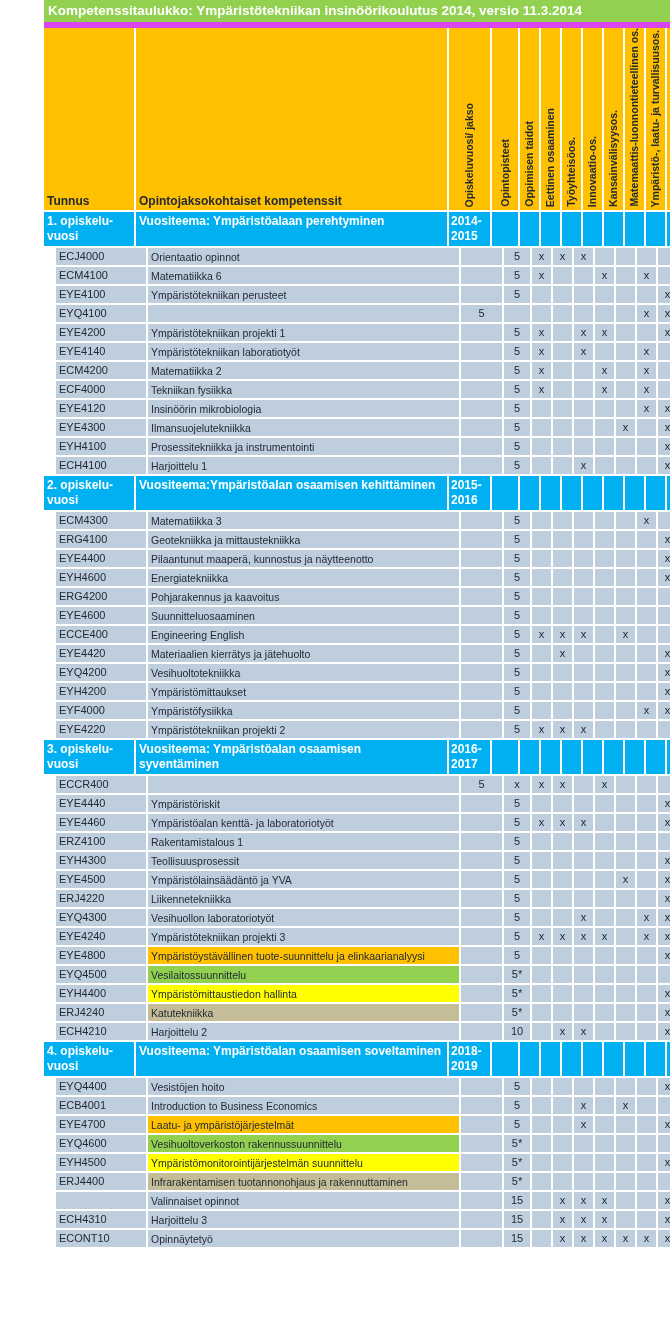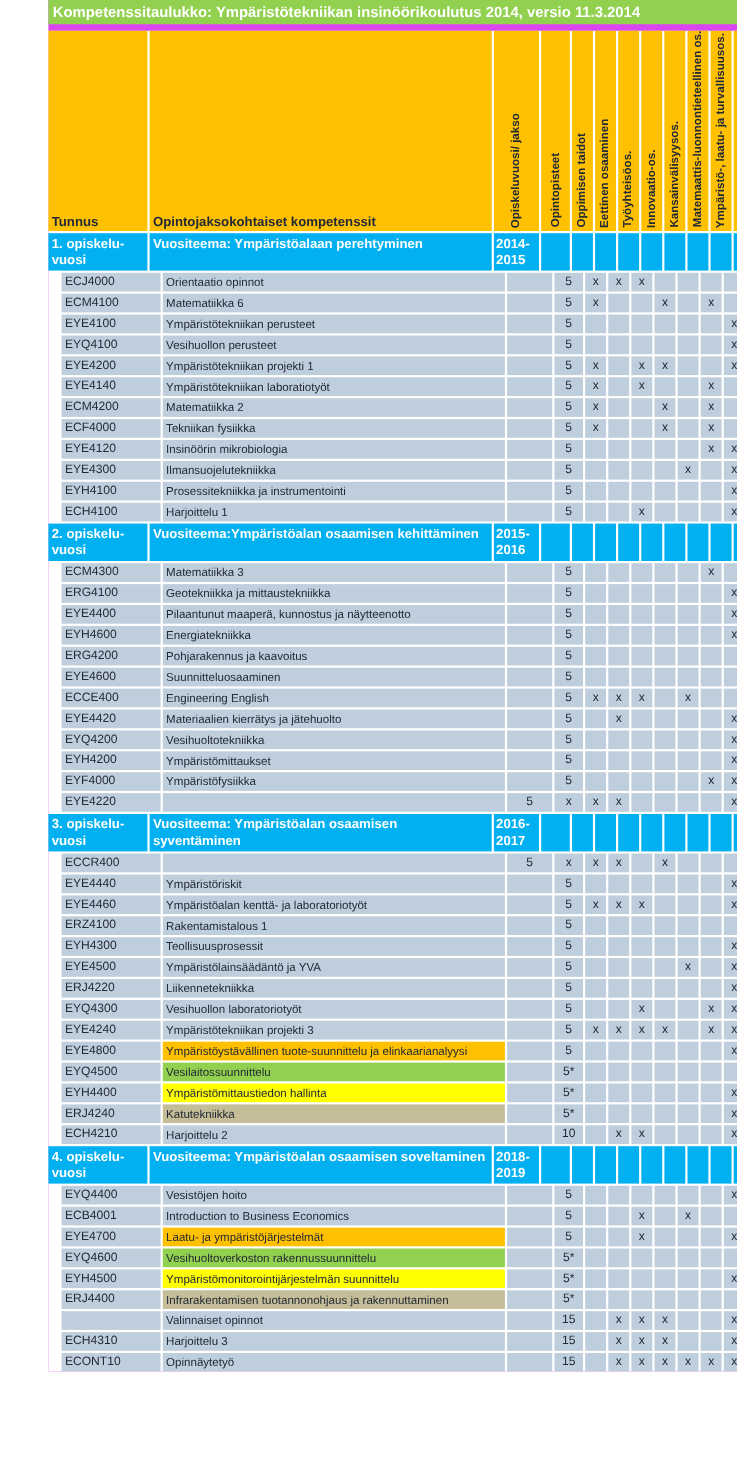--- a/index.html
+++ b/index.html
@@ -136,21 +136,20 @@
         <div class="dc mark"></div>
         <div class="dc mark"></div>
         <div class="dc mark"></div>
         <div class="dc mark"></div>
         <div class="dc mark">x</div>
         <div class="dc mark">x</div>
         <div class="dc mark"></div>
       </div>
       <div class="row drow">
         <div class="dc code">EYQ4100</div>
-        <div class="dc name">Vesihuollon perusteet</div>
         <div class="dc"></div>
         <div class="dc credits">5</div>
         <div class="dc mark"></div>
         <div class="dc mark"></div>
         <div class="dc mark"></div>
         <div class="dc mark"></div>
         <div class="dc mark"></div>
         <div class="dc mark"></div>
         <div class="dc mark">x</div>
         <div class="dc mark">x</div>
@@ -451,20 +450,21 @@
         <div class="dc mark"></div>
         <div class="dc mark"></div>
         <div class="dc mark"></div>
         <div class="dc mark">x</div>
         <div class="dc mark">x</div>
         <div class="dc mark">x</div>
         <div class="dc mark"></div>
       </div>
       <div class="row drow">
         <div class="dc code">EYE4220</div>
+        <div class="dc name">Ympäristötekniikan projekti 2</div>
         <div class="dc"></div>
         <div class="dc credits">5</div>
         <div class="dc mark">x</div>
         <div class="dc mark">x</div>
         <div class="dc mark">x</div>
         <div class="dc mark"></div>
         <div class="dc mark"></div>
         <div class="dc mark"></div>
         <div class="dc mark"></div>
         <div class="dc mark">x</div>

